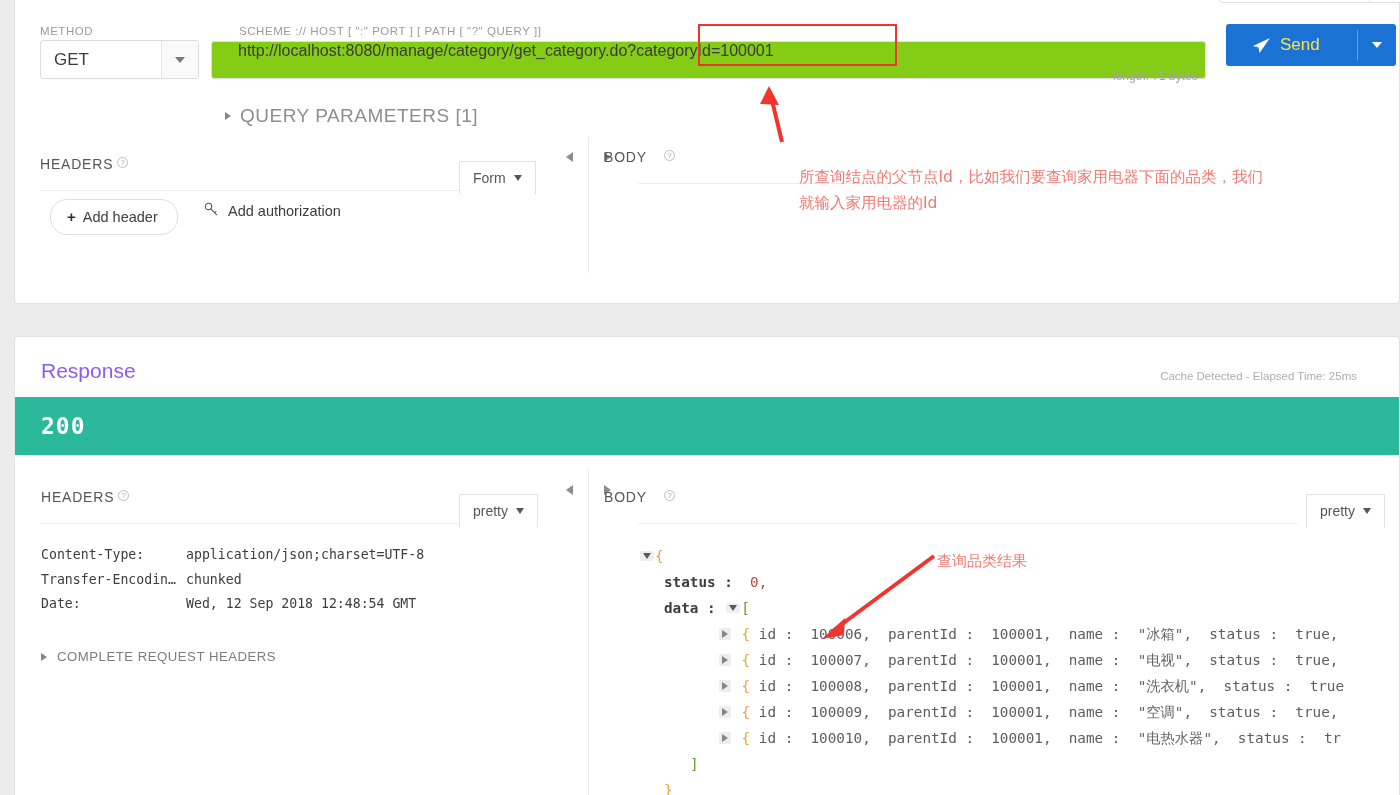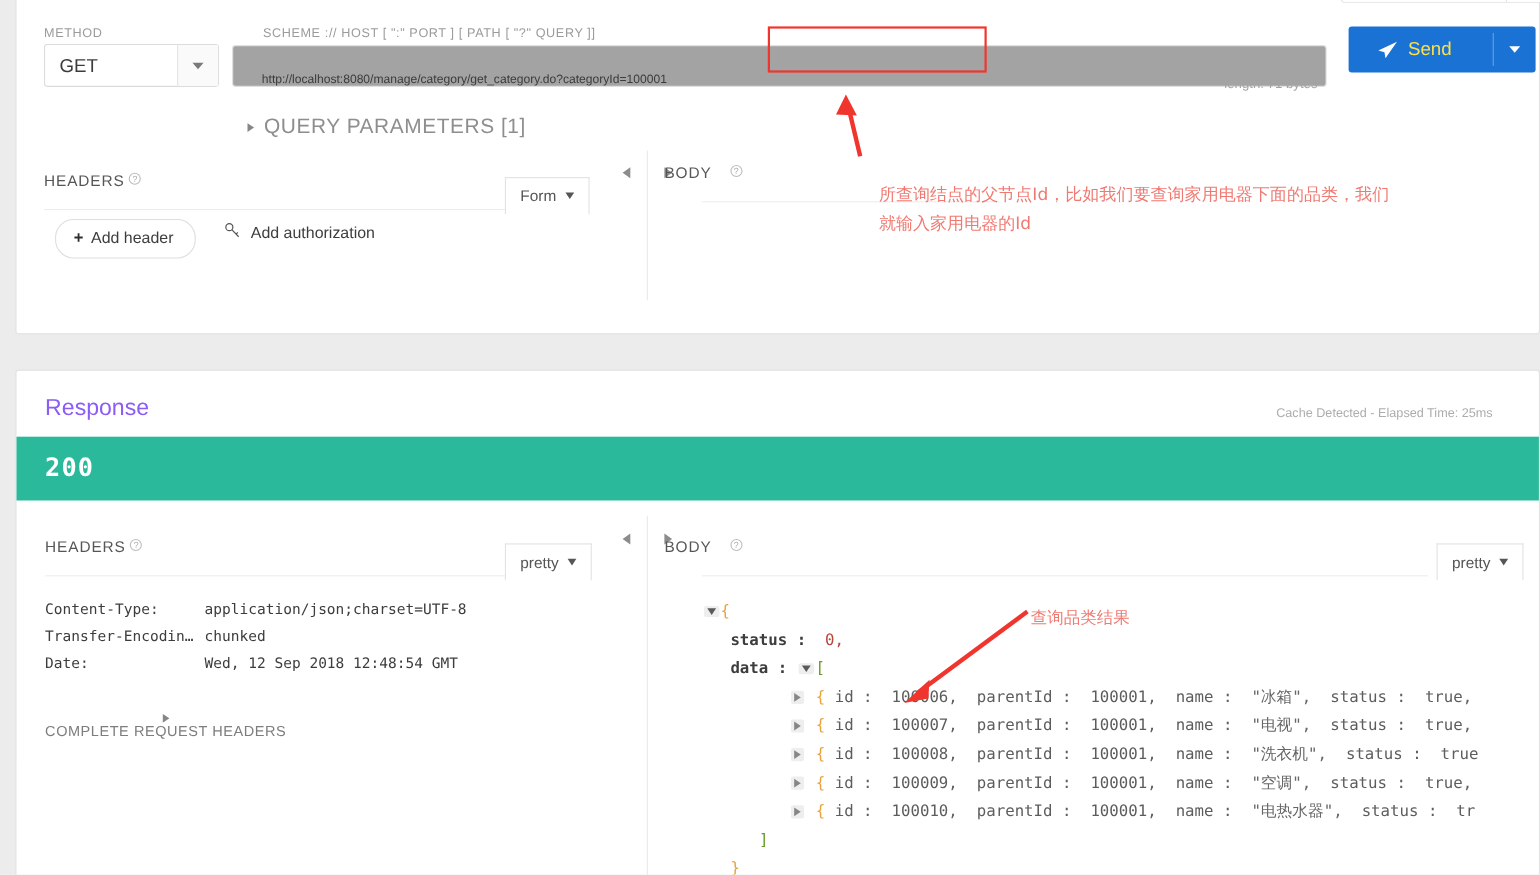--- a/index.html
+++ b/index.html
@@ -60,23 +60,23 @@
     width: 0; height: 0;
     border-left: 5px solid transparent;
     border-right: 5px solid transparent;
     border-top: 6px solid #7a7a7a;
   }
 
   .url-box {
     position: absolute; left: 196px; top: 58px;
     width: 995px; height: 38px;
     border: 1px solid #e0e0e0; border-radius: 3px;
-    background: #a3a3a3; display: flex; align-items: flex-end;
+    background: #84cc16; display: flex; align-items: flex-start;
     padding-left: 26px;
-    font-size: 11px; color: #3b3b3b;
+    font-size: 16px; color: #3b3b3b;
     white-space: nowrap;
   }
   .url-hl-box {
     position: absolute; left: 683px; top: 41px;
     width: 199px; height: 42px;
     border: 2.5px solid #f0352e;
     pointer-events: none;
   }
   .len-bytes {
     position: absolute; left: 1098px; top: 86px;
@@ -273,22 +273,22 @@
 
   .hdr-table {
     position: absolute; left: 26px; top: 206px;
     font-family: "DejaVu Sans Mono", monospace;
     font-size: 13.2px; color: #3d3d3d; line-height: 24.5px;
   }
   .hdr-table .row { display: flex; }
   .hdr-table .k { width: 145px; }
   .complete-req {
     position: absolute; left: 26px; top: 312px;
-    display: flex; align-items: center; cursor: pointer;
-    font-size: 13.2px; color: #7d7d7d; letter-spacing: .5px; flex-direction: column;
+    display: flex; align-items: center; gap: 10px; cursor: pointer;
+    font-size: 13.2px; color: #7d7d7d; letter-spacing: .5px;
   }
 
   .resp-body-hdr {
     position: absolute; left: 589px; top: 152px;
     display: flex; align-items: center; gap: 13px;
   }
   .resp-body-rule {
     position: absolute; left: 623px; top: 186px; width: 660px;
     height: 1px; background: #ededed;
   }

